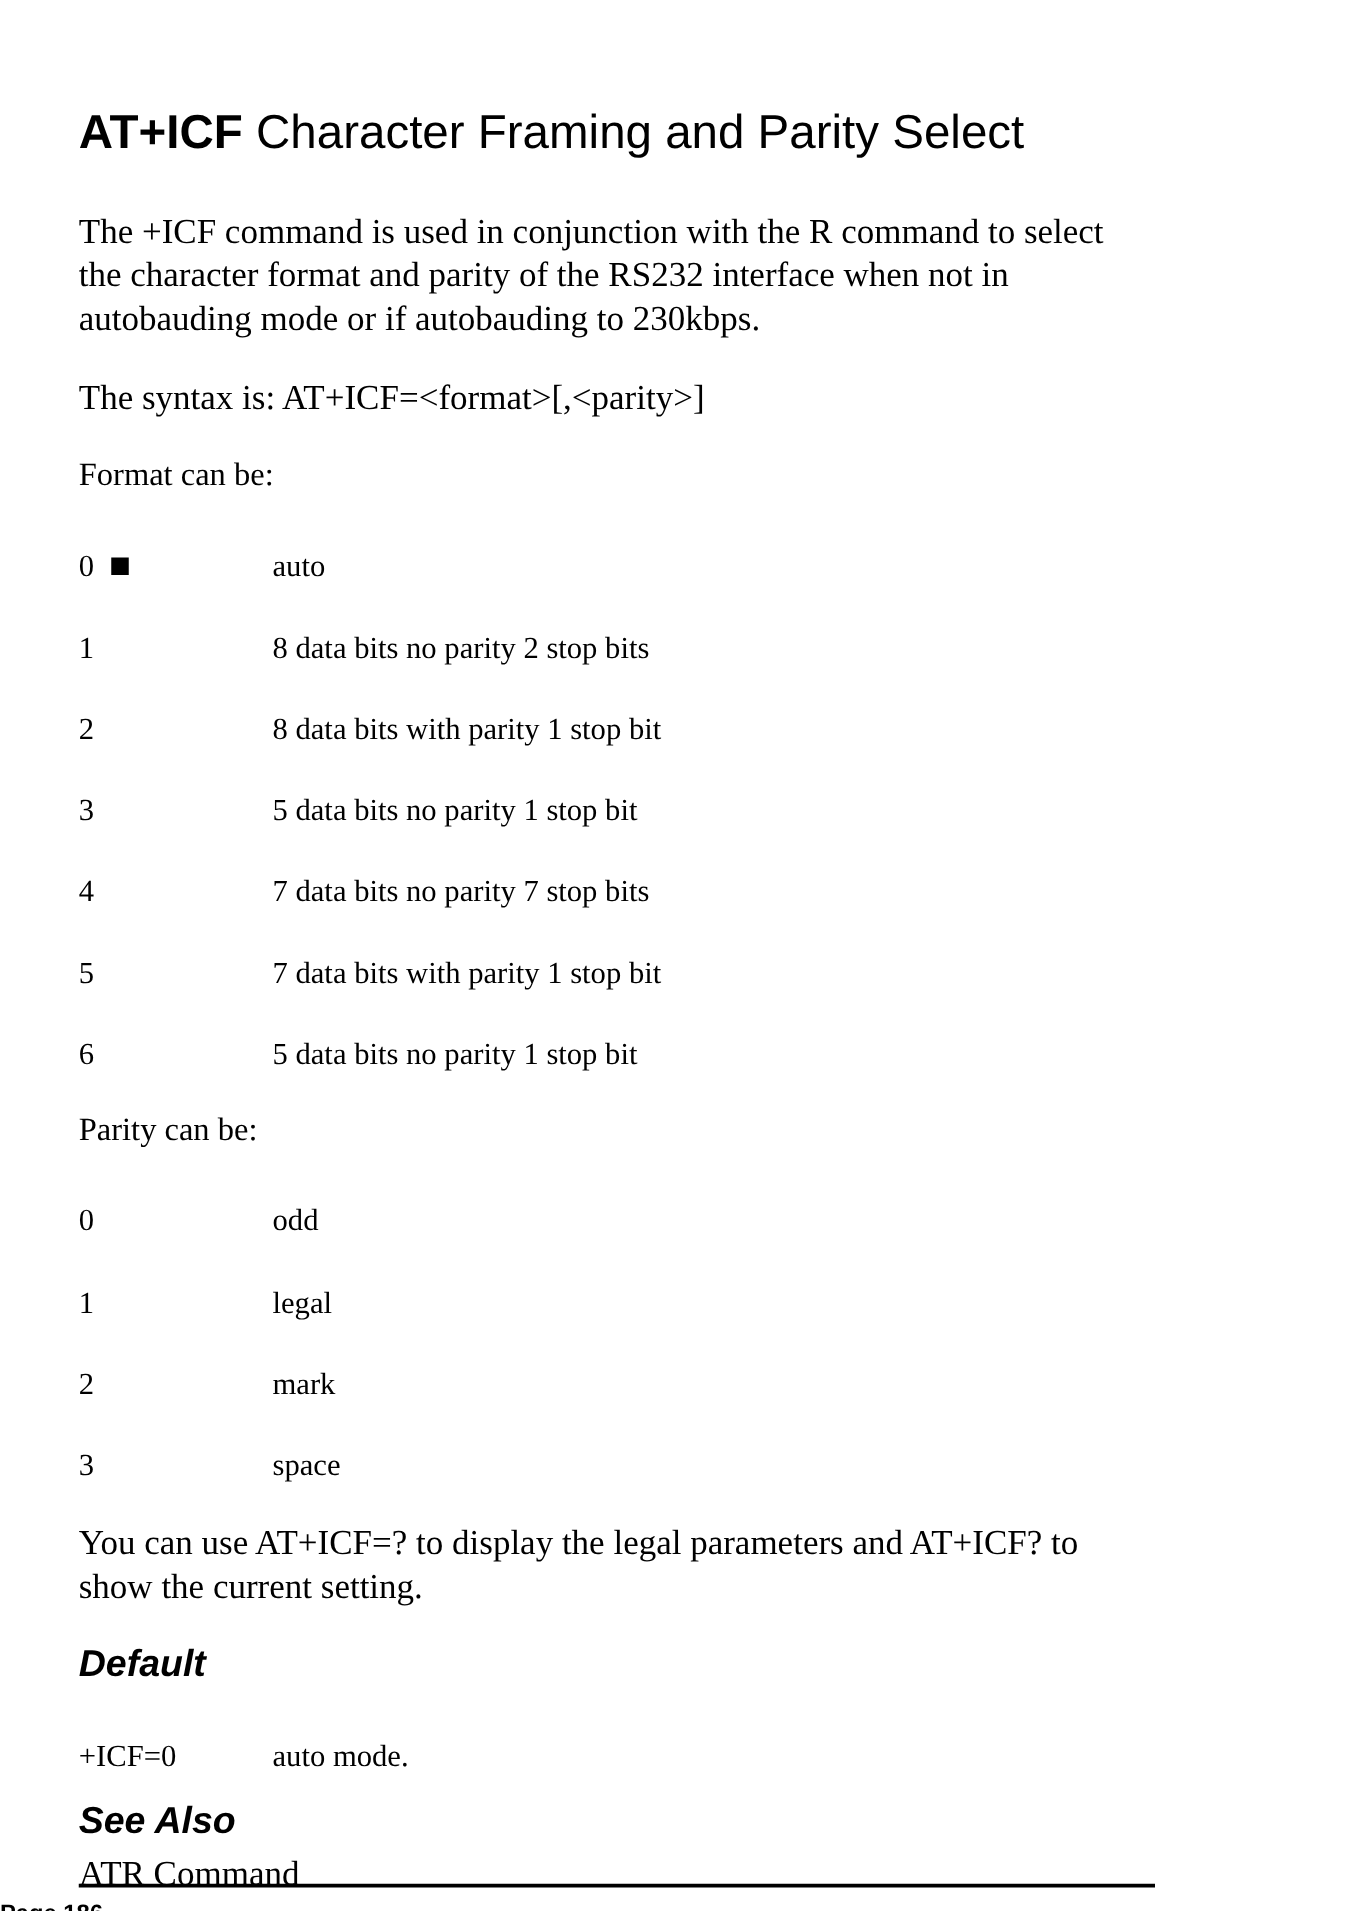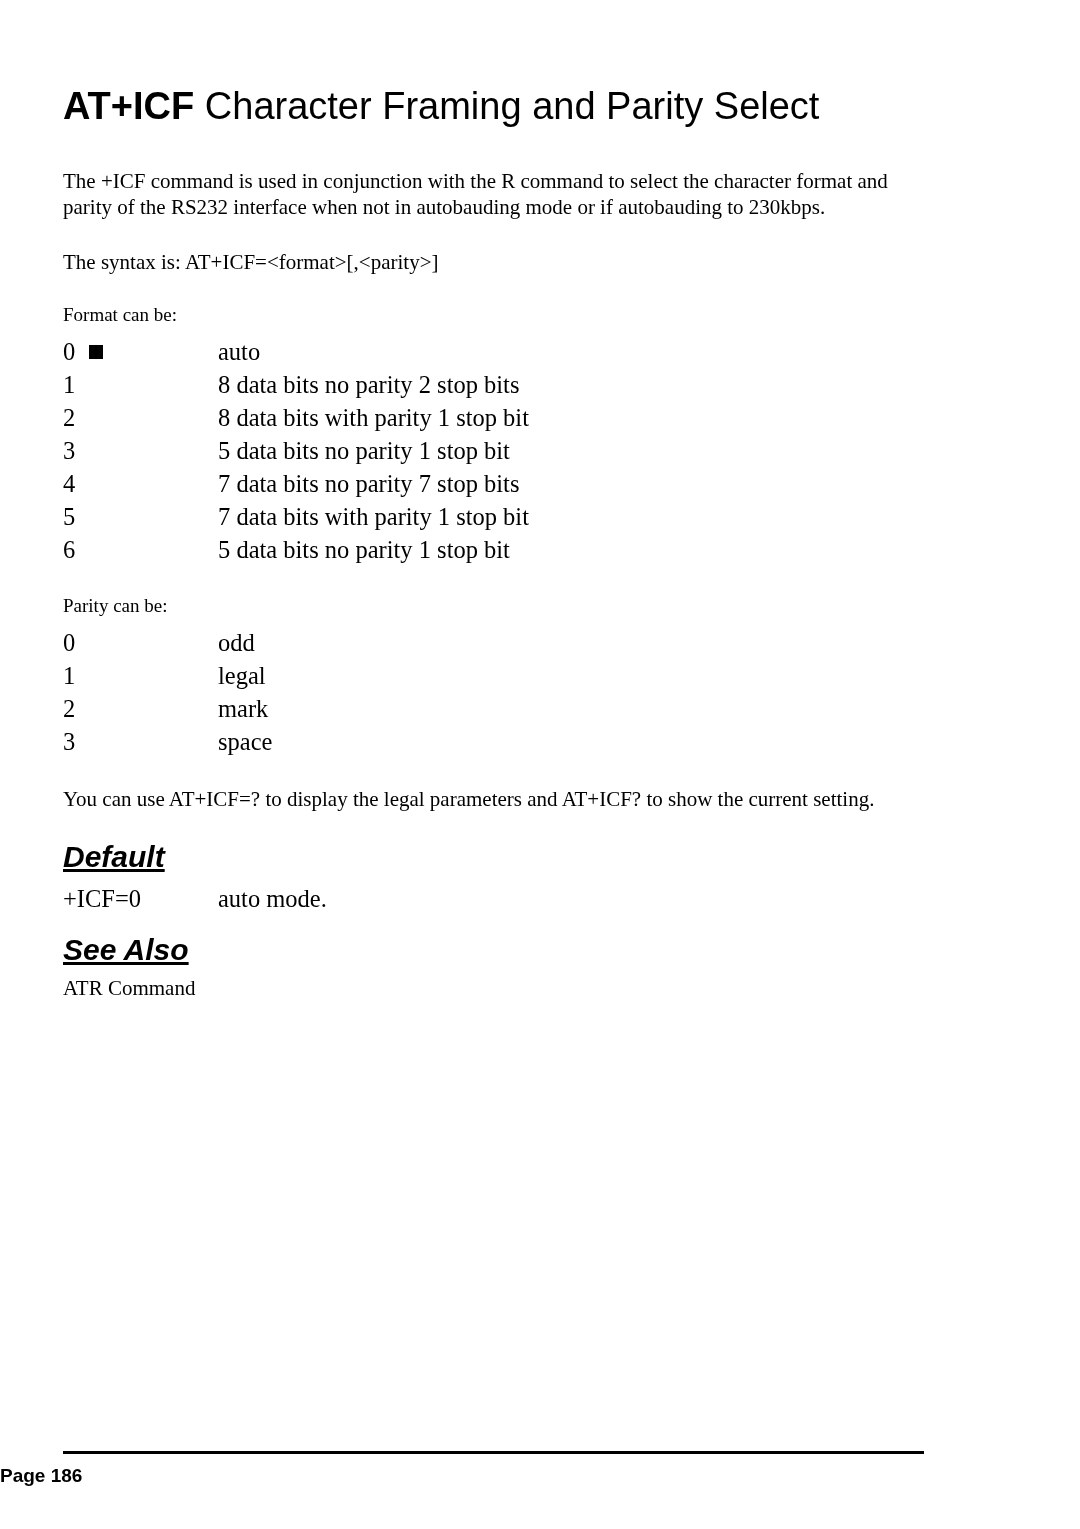--- a/index.html
+++ b/index.html
@@ -19,59 +19,59 @@
   h1.title {
     font-family: Helvetica, Arial, sans-serif;
     font-size: 38px;
     font-weight: 400;
     margin: 0 0 40px 0;
   }
   h1.title .cmd {
     font-weight: 700;
   }
   p.body {
-    font-size: 21px;
+    font-size: 28px;
     line-height: 1.25;
     margin: 0 0 28px 0;
   }
   p.lead {
-    font-size: 19px;
+    font-size: 26px;
     line-height: 1.25;
     margin: 0 0 8px 0;
   }
   .def-table {
     margin: 0 0 28px 0;
   }
   .def-row {
     display: flex;
     align-items: baseline;
     font-size: 24.5px;
     line-height: 1.35;
   }
   .def-code {
     flex: 0 0 155px;
   }
   .def-desc {
     flex: 1 1 auto;
+    margin-top: 32px;
   }
   .bullet {
     display: inline-block;
     width: 14px;
     height: 14px;
     background: #000;
     margin-left: 8px;
     vertical-align: 1px;
   }
   h2.sub {
     font-family: Helvetica, Arial, sans-serif;
     font-style: italic;
     font-weight: 700;
     font-size: 30px;
     margin: 8px 0 8px 0;
-    text-decoration: underline;
   }
   .footer-rule {
     position: absolute;
     left: 63px;
     right: 63px;
     bottom: 75px;
     border-top: 3px solid #000;
   }
   .footer-text {
     position: absolute;

